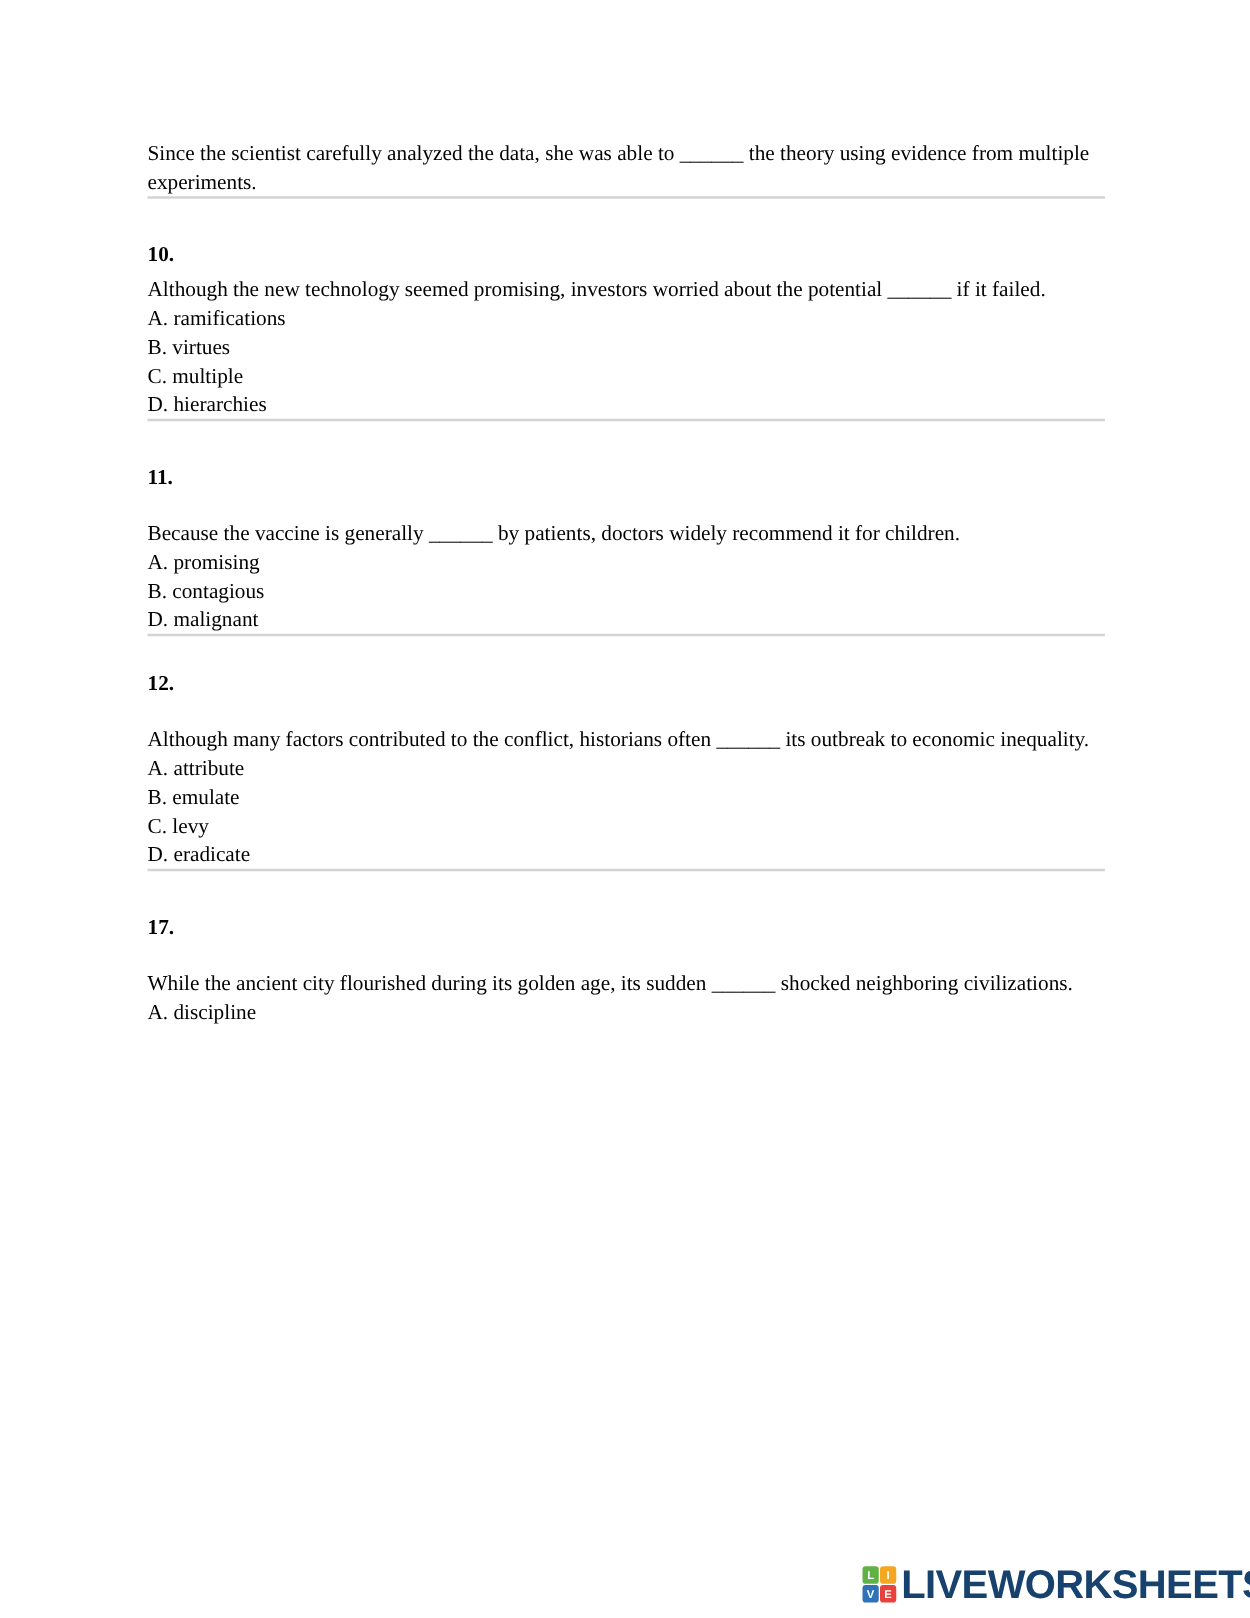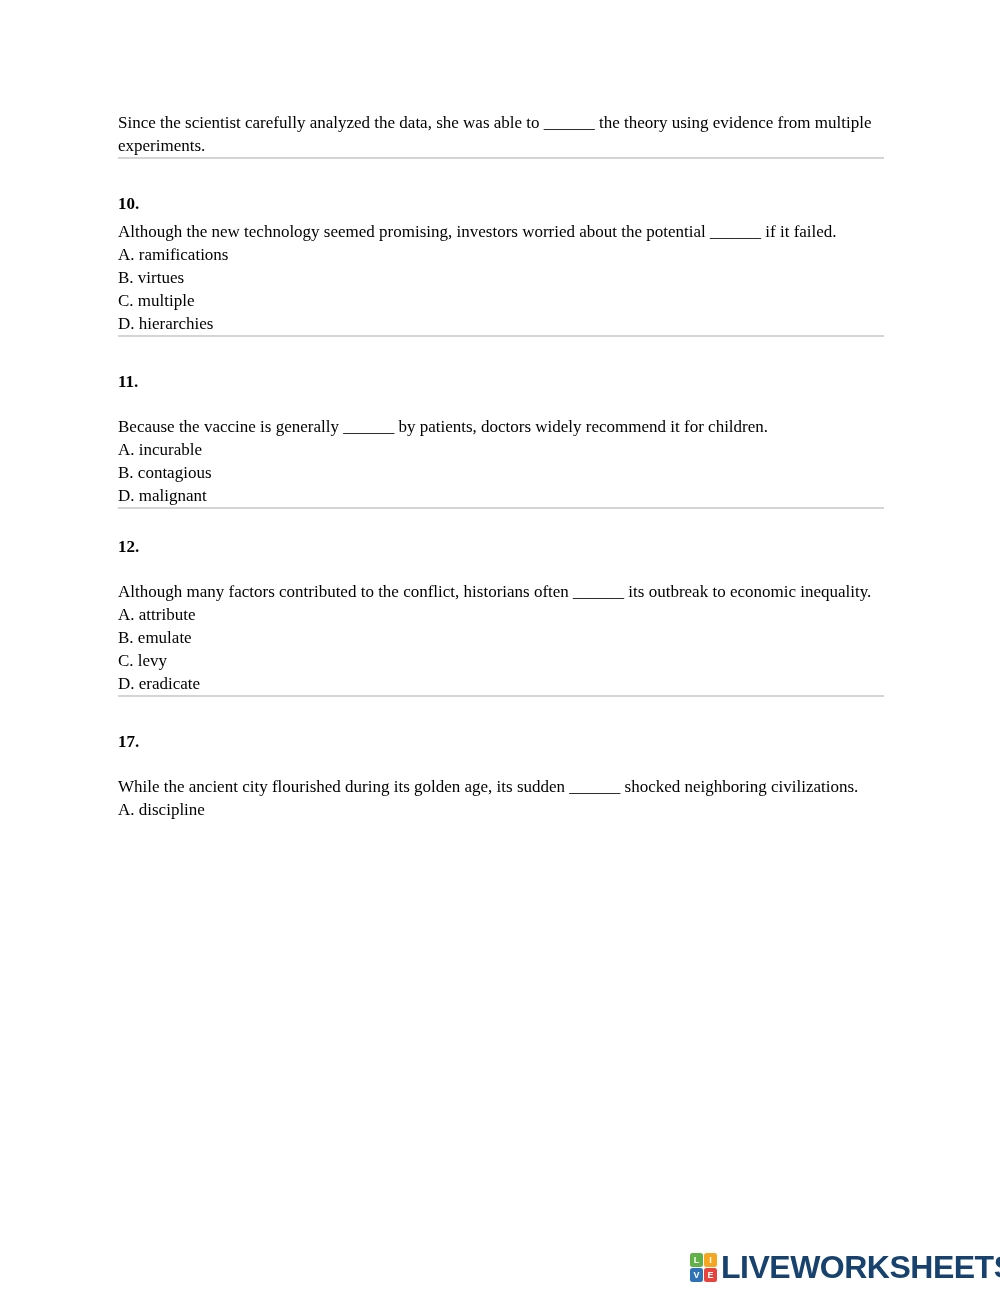--- a/index.html
+++ b/index.html
@@ -104,21 +104,21 @@
       <div class="q-option">D. hierarchies</div>
     </div>
   </section>
 
   <hr class="divider hr-2">
 
   <section>
     <p class="q-number num-11">11.</p>
     <p class="q-text body-11">Because the vaccine is generally ______ by patients, doctors widely recommend it for children.</p>
     <div class="q-options">
-      <div class="q-option">A. incurable</div>
+      <div class="q-option">A. promising</div>
       <div class="q-option">B. contagious</div>
       <div class="q-option">D. malignant</div>
     </div>
   </section>
 
   <hr class="divider hr-3">
 
   <section>
     <p class="q-number num-12">12.</p>
     <p class="q-text body-12">Although many factors contributed to the conflict, historians often ______ its outbreak to economic inequality.</p>

